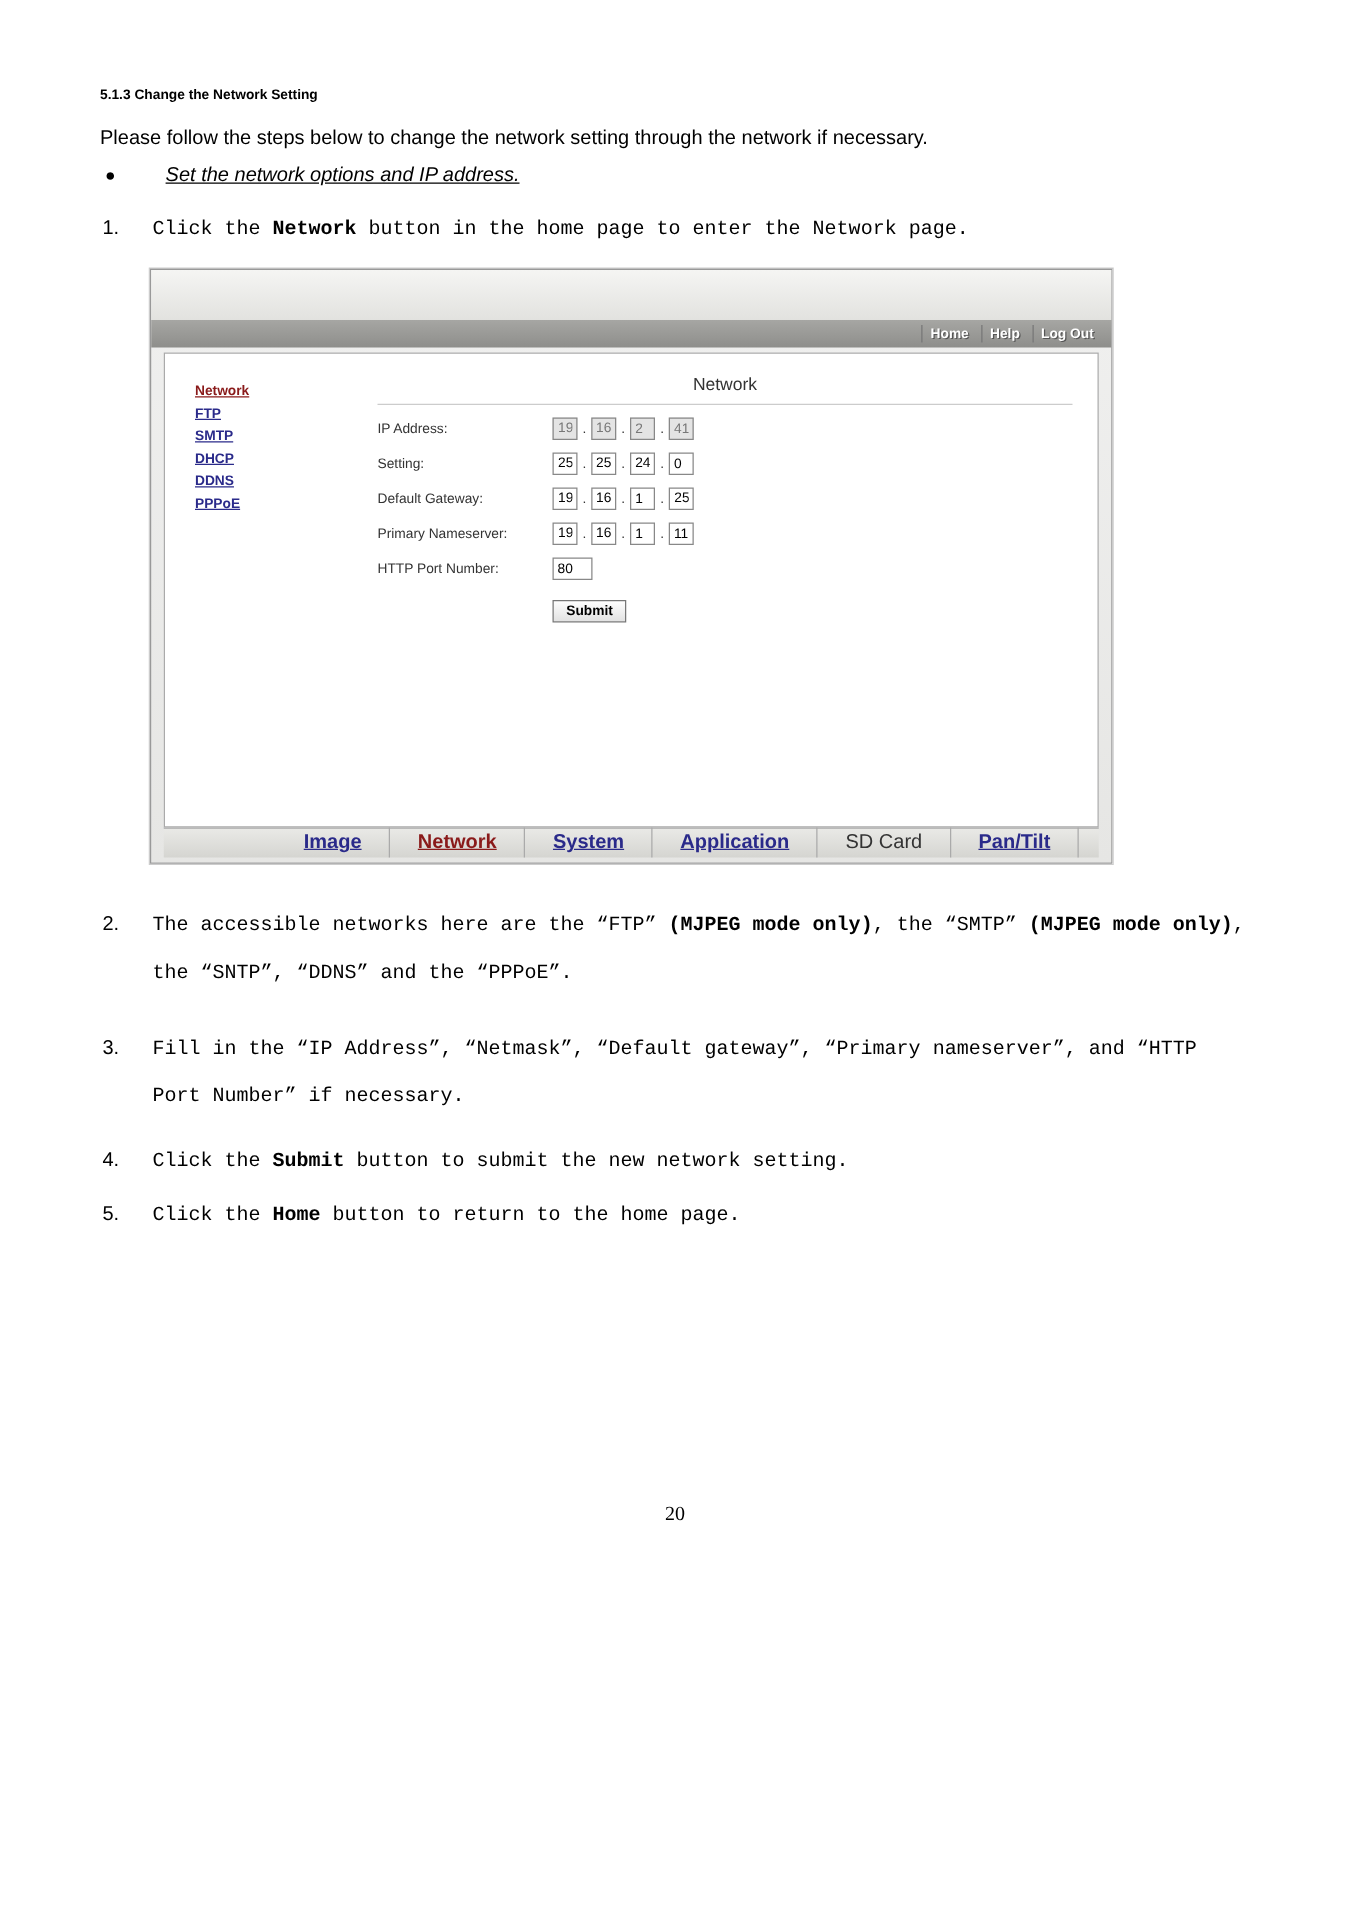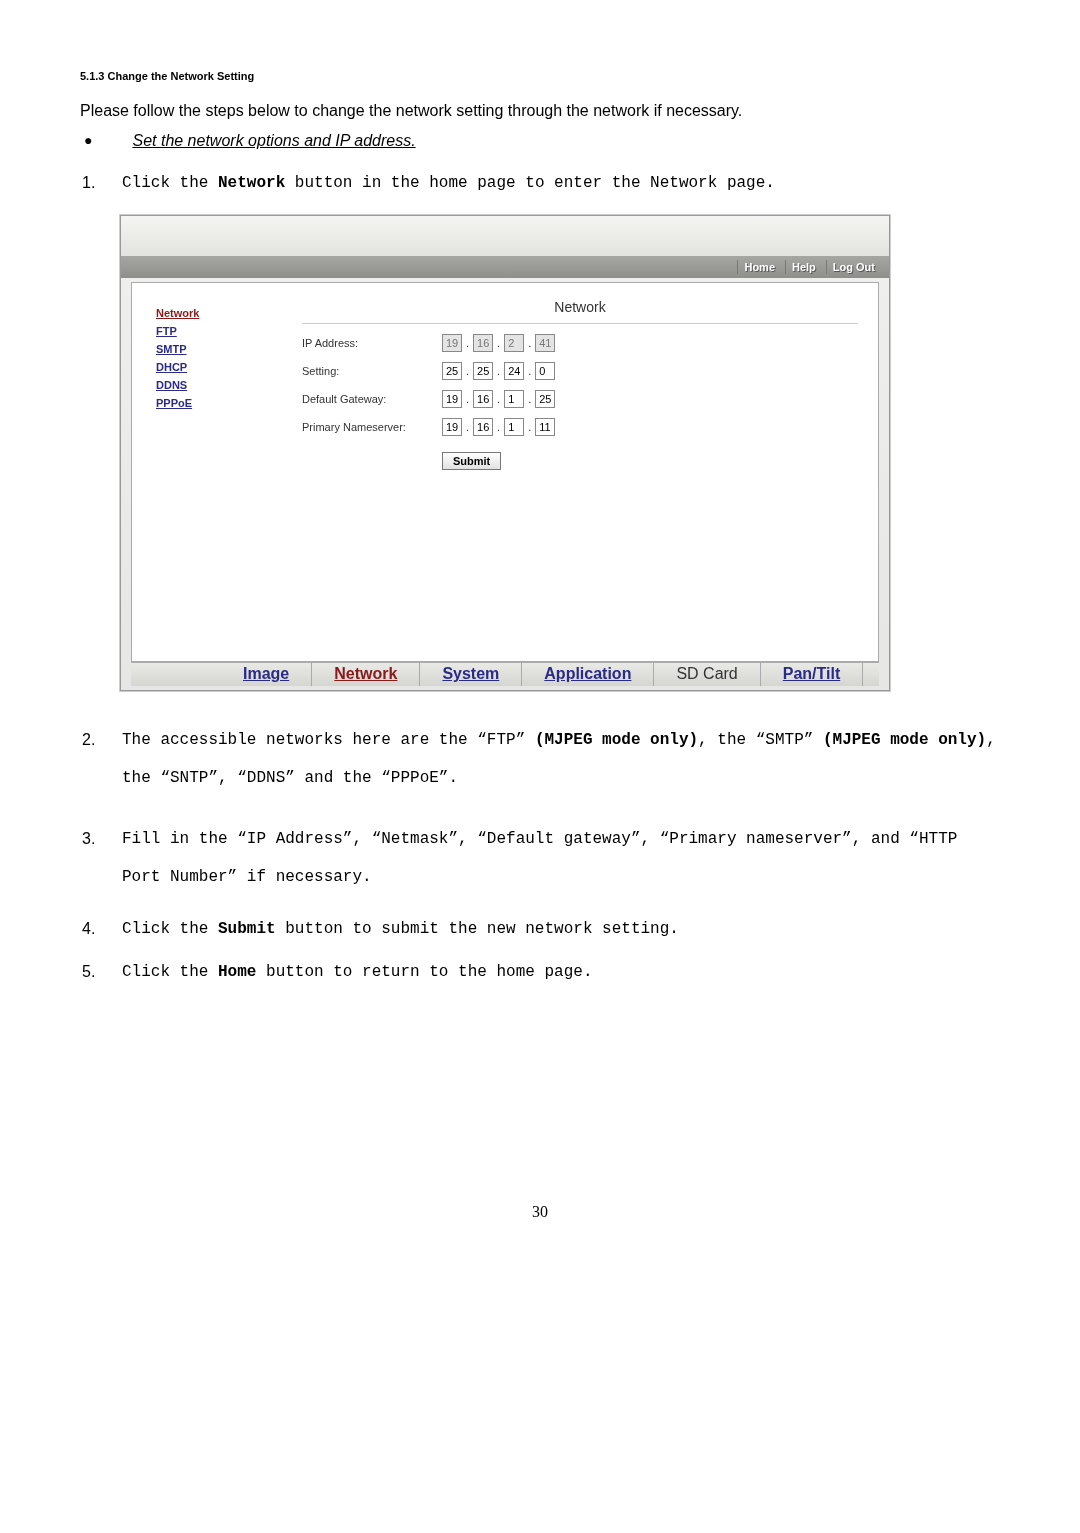--- a/index.html
+++ b/index.html
@@ -278,20 +278,24 @@
           <input class="ip-box" value="192" style="">
           <span class="dot">.</span>
           <input class="ip-box" value="168" style="">
           <span class="dot">.</span>
           <input class="ip-box" value="1" style="">
           <span class="dot">.</span>
           <input class="ip-box" value="11" style="">
         </div>
       </div>
 
+      <div class="form-row">
+        <div class="form-label">HTTP Port Number:</div>
+        <input class="ip-box port-box" value="80" style="">
+      </div>
 
       <button class="submit-btn">Submit</button>
     </div>
   </div>
   <div class="bottom-tabs">
     <span class="tab">Image</span>
     <span class="tab active">Network</span>
     <span class="tab">System</span>
     <span class="tab">Application</span>
     <span class="tab plain">SD Card</span>
@@ -320,13 +324,13 @@
   </div>
 
   <div class="num-item tight">
     <div class="num">5.</div>
     <div class="num-body">
       <span>Click the </span><b>Home</b><span> button to return to the home page.</span>
     </div>
   </div>
 </div>
 
-<div class="page-num">30</div>
+<div class="page-num">20</div>
 
 </body></html>

